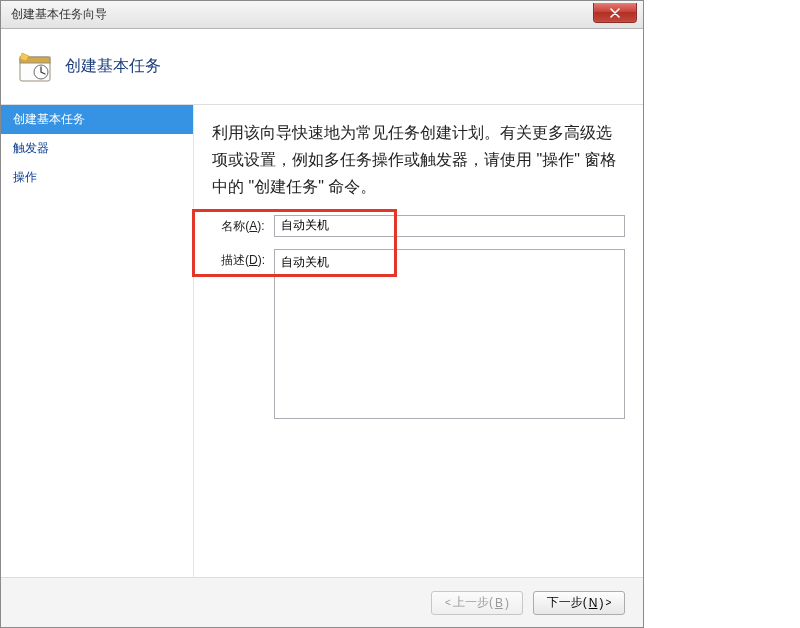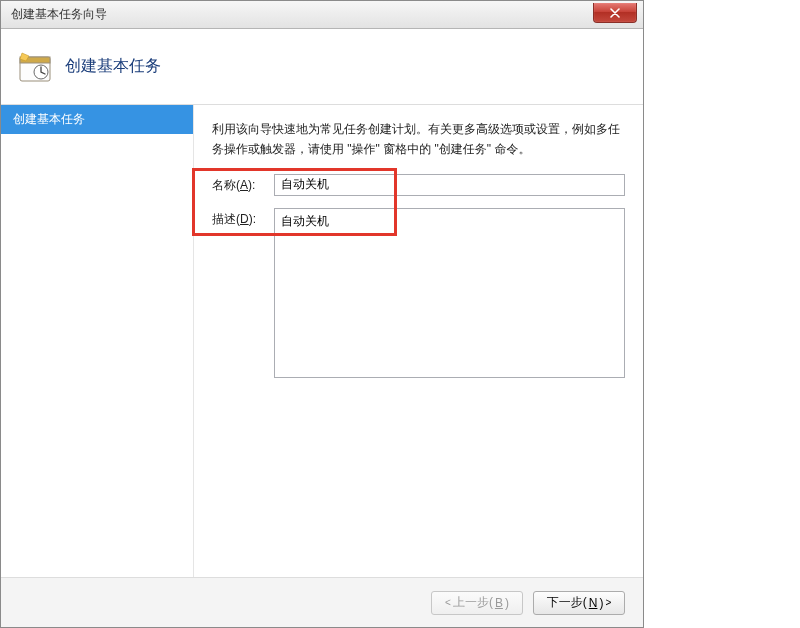--- a/index.html
+++ b/index.html
@@ -86,21 +86,21 @@
     background: #3693e3;
     color: #fff;
   }
   .main {
     flex: 1;
     padding: 14px 18px 0 18px;
     position: relative;
   }
   .instructions {
     color: #222;
-    font-size: 12px;
+    font-size: 16px;
     line-height: 1.7;
     margin-bottom: 14px;
   }
   .form-area {
     position: relative;
   }
   .highlight-box {
     position: absolute;
     left: -20px;
     top: -6px;
@@ -110,21 +110,21 @@
     pointer-events: none;
     z-index: 5;
   }
   .form-row {
     display: flex;
     align-items: flex-start;
     margin-bottom: 12px;
   }
   .form-label {
     width: 62px;
-    text-align: left;
+    text-align: center;
     padding-top: 3px;
     color: #222;
   }
   .form-label .ukey { text-decoration: underline; }
   .text-input {
     flex: 1;
     height: 22px;
     border: 1px solid #abadb3;
     padding: 2px 6px;
     font-family: inherit;
@@ -197,20 +197,22 @@
         <path d="M22 16 L22 21 L26 23" stroke="#444" stroke-width="1.3" fill="none" stroke-linecap="round"></path>
         <polygon points="3,2 10,5 7,10 1,8" fill="#f6c957" stroke="#c79a2b" stroke-width="0.6"></polygon>
       </svg>
     </div>
     <div class="header-title">创建基本任务</div>
   </div>
 
   <div class="body">
     <div class="sidebar">
       <div class="sidebar-item selected">创建基本任务</div>
+      <div class="sidebar-item">触发器</div>
+      <div class="sidebar-item">操作</div>
     </div>
 
     <div class="main">
       <div class="instructions">利用该向导快速地为常见任务创建计划。有关更多高级选项或设置，例如多任务操作或触发器，请使用 "操作" 窗格中的 "创建任务" 命令。</div>
 
       <div class="form-area">
         <div class="highlight-box"></div>
 
         <div class="form-row">
           <div class="form-label">

